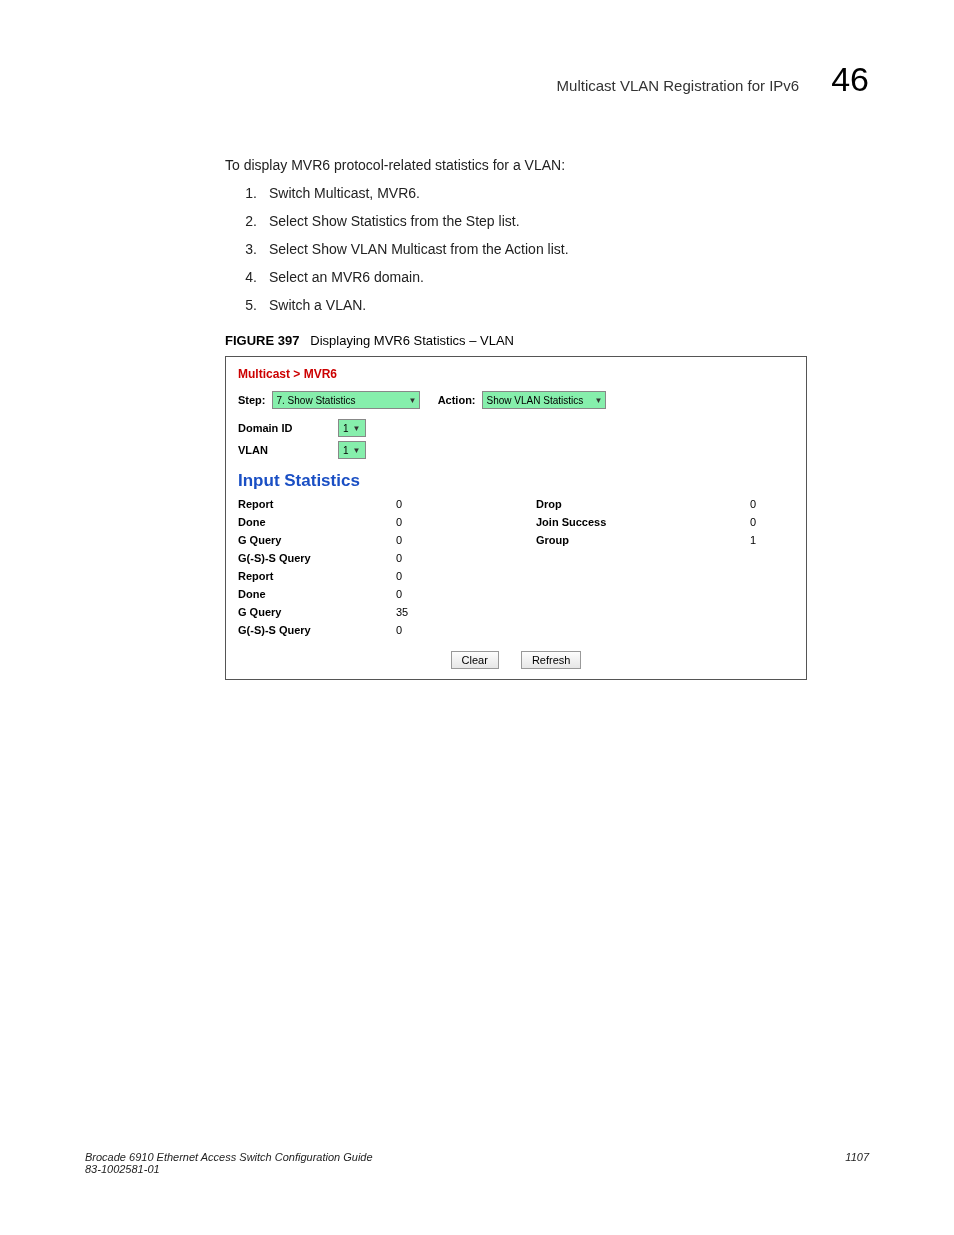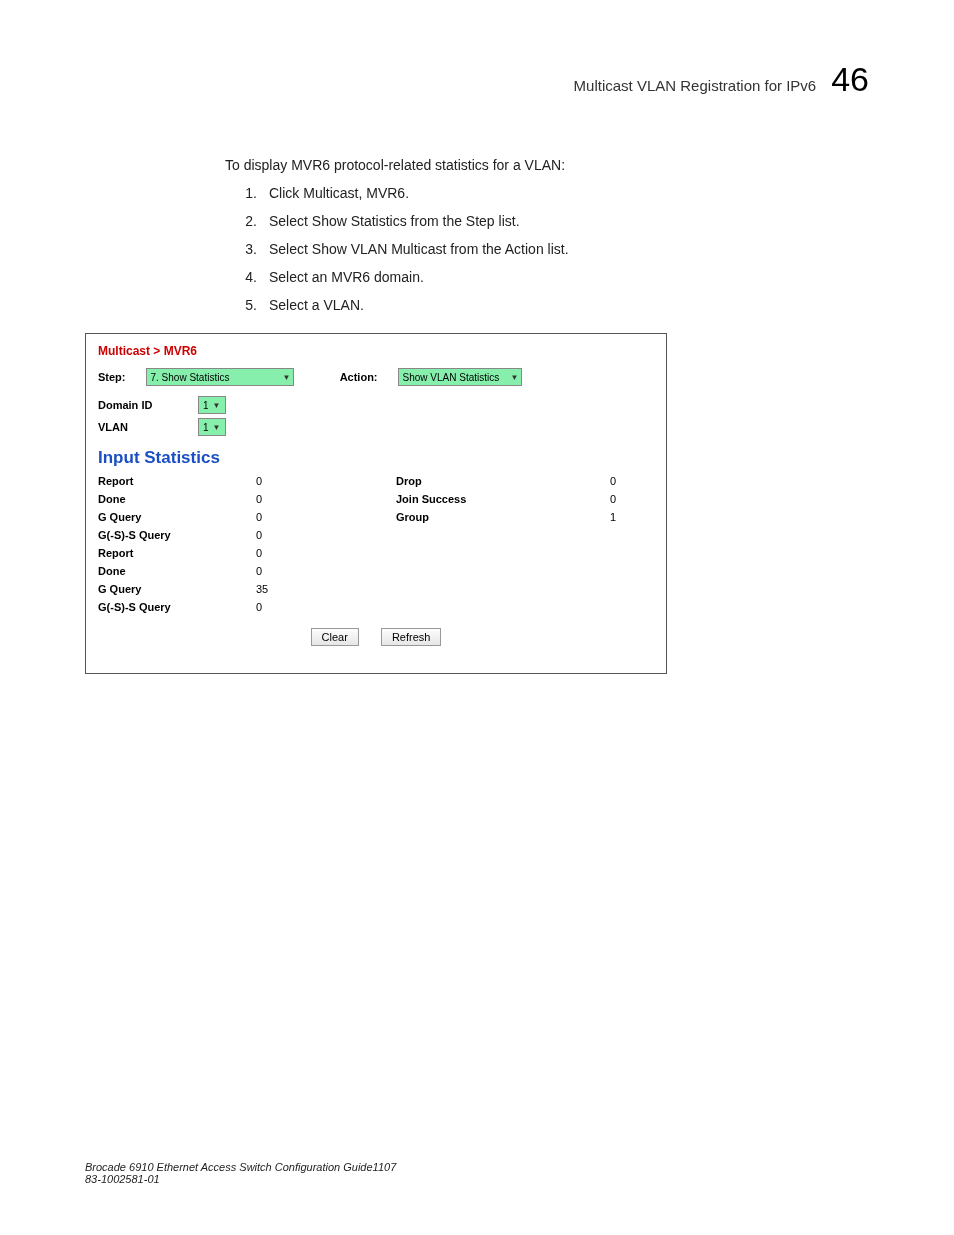--- a/index.html
+++ b/index.html
@@ -1,82 +1,86 @@
 <!DOCTYPE html>
 <html><head>
 <meta charset="utf-8">
 <style>
 body{margin:0;padding:0;font-family:Arial,Helvetica,sans-serif;color:#000;background:#fff}
 .page{width:954px;height:1235px;position:relative;box-sizing:border-box;padding:60px 85px 50px 85px}
-.hdr{display:flex;justify-content:flex-end;align-items:baseline;gap:15px;margin-bottom:58px}
+.hdr{display:flex;justify-content:flex-end;align-items:baseline;gap:32px;margin-bottom:58px}
 .hdr-title{font-size:15px;color:#333}
 .hdr-num{font-size:34px;font-weight:400;color:#000}
 .intro{font-size:14px;color:#222;margin-bottom:12px;margin-left:140px}
 .steps{margin-left:140px;margin-bottom:20px}
 .step-row{display:flex;font-size:14px;color:#222;margin-bottom:12px}
 .step-n{width:32px;text-align:right;padding-right:12px}
 .step-t{}
 .figcap{margin-left:140px;font-size:13px;margin-bottom:8px}
 .figcap .fb{font-weight:bold}
-.panel{border:1px solid #555;width:580px;padding:0 0 27px 0}
+.panel{margin-left:140px;border:1px solid #555;width:580px;padding:0 0 10px 0}
 .crumb{color:#c00;font-weight:bold;font-size:12px;padding:10px 12px 6px 12px}
-.ctrls{padding:4px 12px 8px 12px;display:flex;align-items:center;gap:20px;font-size:11px}
+.ctrls{padding:4px 12px 8px 12px;display:flex;align-items:center;gap:6px;font-size:11px}
 .ctrls .lab{font-weight:bold}
 .sel{display:inline-flex;align-items:center;border:1px solid #888;background:#86efac;height:16px;font-size:10px;padding:0 2px 0 4px}
 .sel .arrow{margin-left:4px;font-size:8px;color:#333}
 .sel-wide{width:140px}
 .sel-med{width:116px}
 .sel-tiny{width:20px}
 .kv{padding:2px 12px;font-size:11px;display:flex;align-items:center}
 .kv .klab{width:100px;font-weight:bold}
 .sect{color:#1a4fc4;font-weight:bold;font-size:17px;padding:10px 12px 4px 12px}
 .statrow{display:flex;font-size:11px;padding:3px 12px}
 .statrow .c1{width:158px;font-weight:bold}
 .statrow .c2{width:140px}
 .statrow .c3{width:160px;font-weight:bold}
 .statrow .c4{width:60px;text-align:right}
 .btns{display:flex;justify-content:center;gap:22px;margin-top:12px}
 .btn{font-size:11px;padding:2px 10px;background:linear-gradient(#fdfdfd,#e6e6e6);border:1px solid #999;cursor:pointer}
-.ftr{position:absolute;bottom:50px;left:85px;right:85px;display:flex;font-style:italic;font-size:11px;color:#222}
+.ftr{position:absolute;bottom:60px;left:85px;right:85px;display:flex;justify-content:space-between;font-style:italic;font-size:11px;color:#222}
 .ftr .rn{text-align:right}
 </style>
 </head>
 <body>
 
 <div class="page">
   <div class="hdr">
     <span class="hdr-title">Multicast VLAN Registration for IPv6</span>
     <span class="hdr-num">46</span>
   </div>
 
   <div class="intro">To display MVR6 protocol-related statistics for a VLAN:</div>
 
   <div class="steps">
     <div class="step-row">
         <span class="step-n">1.</span>
-        <span class="step-t">Click Multicast, MVR6.</span>
+        <span class="step-t">Switch Multicast, MVR6.</span>
       </div>
     <div class="step-row">
         <span class="step-n">2.</span>
         <span class="step-t">Select Show Statistics from the Step list.</span>
       </div>
     <div class="step-row">
         <span class="step-n">3.</span>
         <span class="step-t">Select Show VLAN Multicast from the Action list.</span>
       </div>
     <div class="step-row">
         <span class="step-n">4.</span>
         <span class="step-t">Select an MVR6 domain.</span>
       </div>
     <div class="step-row">
         <span class="step-n">5.</span>
-        <span class="step-t">Select a VLAN.</span>
+        <span class="step-t">Switch a VLAN.</span>
       </div>
   </div>
 
+  <div class="figcap">
+    <span class="fb">FIGURE 397</span>
+    &nbsp;&nbsp;<span>Displaying MVR6 Statistics – VLAN</span>
+  </div>
 
   <div class="panel">
     <div class="crumb">Multicast &gt; MVR6</div>
 
     <div class="ctrls">
       <span class="lab">Step:</span>
       <span class="sel sel-wide">
         <span>7. Show Statistics</span>
         <span class="arrow" style="margin-left:auto">▼</span>
       </span>

